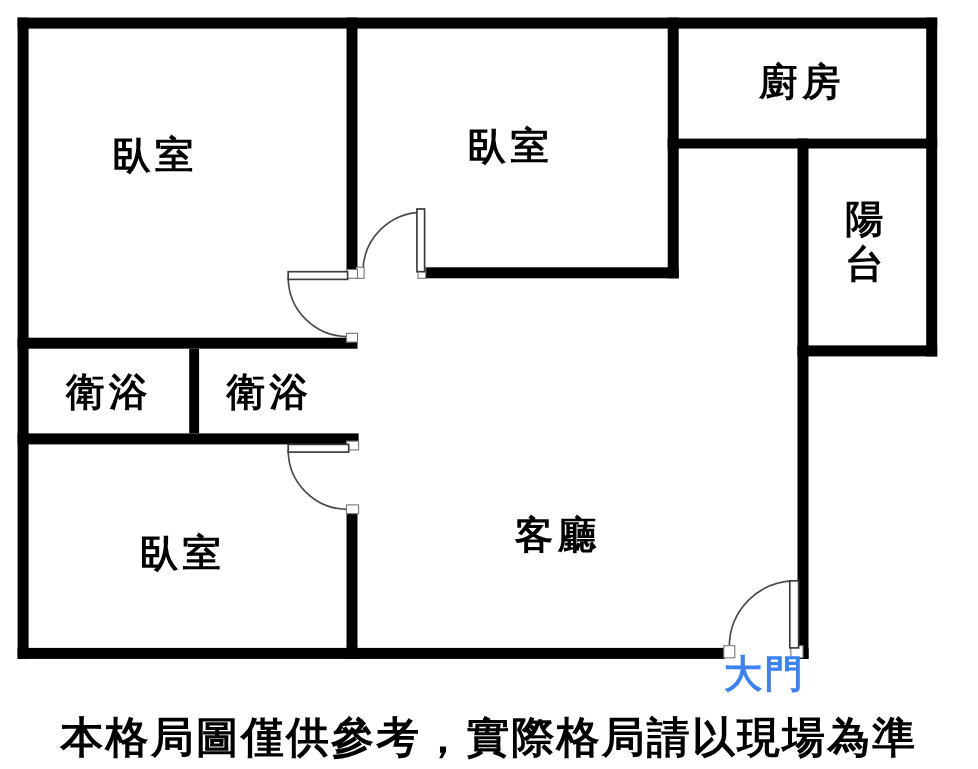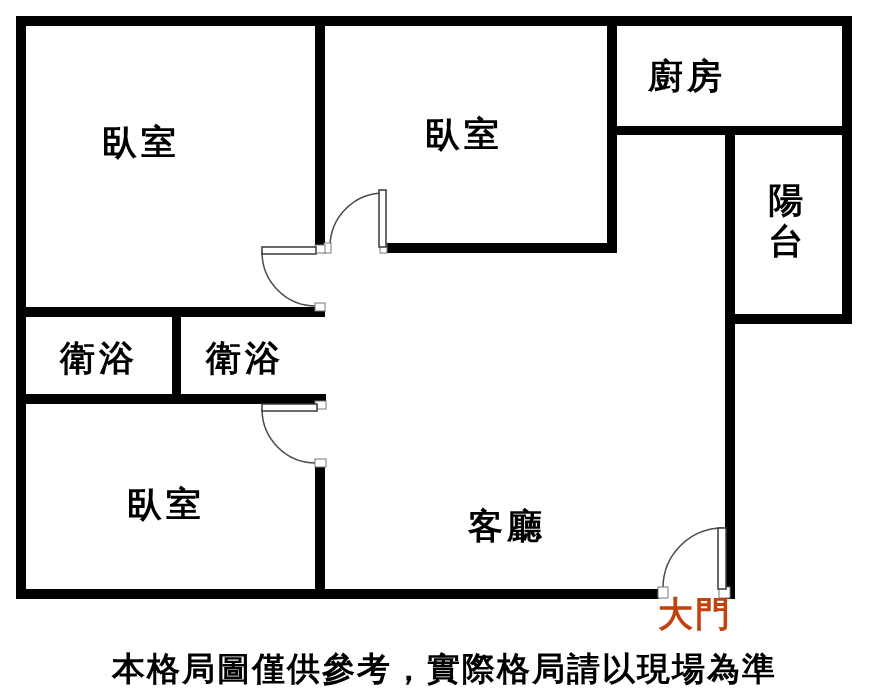--- a/index.html
+++ b/index.html
@@ -34,36 +34,36 @@
     white-space: normal;
     width: 37px;
     letter-spacing: 0;
     line-height: 41px;
     word-break: break-all;
     text-align: center;
   }
   .door-label {
     position: absolute;
     transform: translate(-50%, -50%);
-    color: #c2410c;
+    color: #3b82f6;
     font-weight: 700;
     font-size: 35px;
     letter-spacing: 2px;
     white-space: nowrap;
     line-height: 1;
   }
   .disclaimer {
     position: absolute;
     left: 0;
     right: 0;
     top: 652px;
     text-align: center;
     color: #000000;
     font-weight: 700;
-    font-size: 33px;
+    font-size: 39px;
     letter-spacing: 2px;
     line-height: 1;
     white-space: nowrap;
   }
 </style>
 </head>
 <body>
 
 <div class="canvas">
 
@@ -113,30 +113,30 @@
       <rect x="658" y="587" width="10" height="11" fill="#ffffff" stroke="#777777" stroke-width="1"></rect>
       <rect x="719" y="587" width="11" height="11" fill="#ffffff" stroke="#777777" stroke-width="1"></rect>
       <rect x="718" y="528" width="8" height="61" fill="#ffffff" stroke="#3a3a3a" stroke-width="1.5"></rect>
     </g>
   </svg>
 
   <div class="room-label" style="left:141px; top:141px;">臥室</div>
 
   <div class="room-label" style="left:464px; top:133px;">臥室</div>
 
-  <div class="room-label" style="left:687px; top:75px;">廚房</div>
+  <div class="room-label" style="left:729px; top:75px;">廚房</div>
 
   <div class="room-label vertical" style="left:786px; top:220px;">陽台</div>
 
   <div class="room-label" style="left:99px; top:357px;">衛浴</div>
 
   <div class="room-label" style="left:245px; top:357px;">衛浴</div>
 
 
-  <div class="room-label" style="left:507px; top:525px;">客廳</div>
+  <div class="room-label" style="left:507px; top:487px;">客廳</div>
 
   <div class="room-label" style="left:166px; top:503px;">臥室</div>
 
   <div class="door-label" style="left:695px; top:613px;">大門</div>
 
   <div class="disclaimer">本格局圖僅供參考，實際格局請以現場為準</div>
 
 </div>
 
 </body></html>

